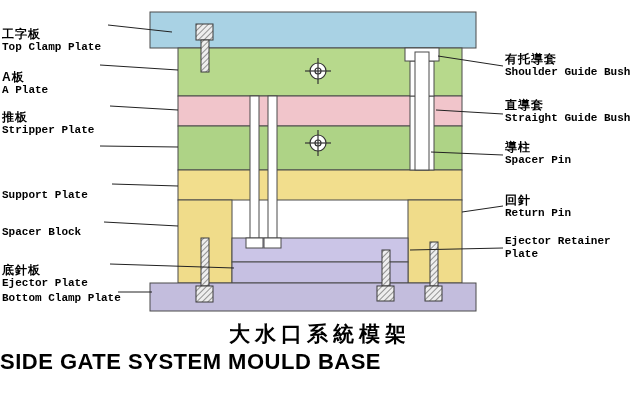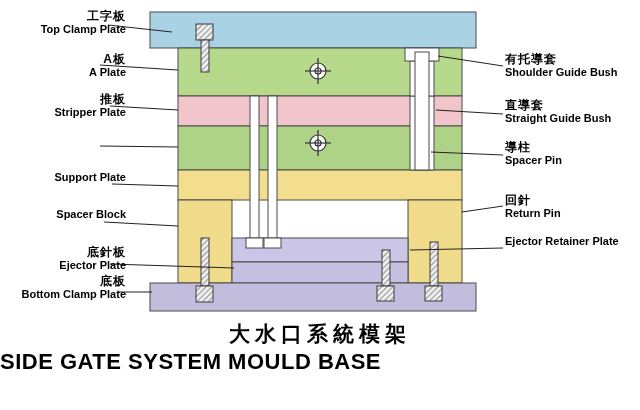--- a/index.html
+++ b/index.html
@@ -8,22 +8,22 @@
     font-family:"Liberation Sans","DejaVu Sans",sans-serif;overflow:hidden;color:#000;
   }
   .diagram-svg{position:absolute;left:0;top:0;width:640px;height:410px;}
   .plate{stroke:#4a4a4a;stroke-width:1;}
   .pin{stroke:#4a4a4a;stroke-width:1;}
   .screw{stroke:#3a3a3a;stroke-width:1;}
   .leader{stroke:#222;stroke-width:1;}
   .sym{stroke:#333;stroke-width:1.2;fill:none;}
   .lbl{position:absolute;line-height:1.18;}
   .lbl .zh{font-size:12px;font-weight:bold;letter-spacing:1px;}
-  .lbl .en{font-size:11px;font-weight:bold;}
-  .lbl-left{left:2px;width:124px;text-align:right;}
+  .lbl .en{font-size:11px;font-weight:bold;font-family:Liberation Mono, monospace;}
+  .lbl-left{left:2px;width:124px;text-align:left;margin-top:18px;}
   .lbl-right{left:505px;width:132px;text-align:left;}
   .title-zh{position:absolute;top:320px;left:0;width:100%;text-align:center;
     font-size:21px;font-weight:bold;letter-spacing:5px;}
   .title-en{position:absolute;top:349px;left:0;width:100%;text-align:left;
     font-size:22px;font-weight:bold;letter-spacing:0.5px;}
 </style>
 </head>
 <body>
 
 <div class="stage">
@@ -120,21 +120,20 @@
     <div class="en">Support Plate</div>
   </div>
   <div class="lbl lbl-left" style="top:208px">
     <div class="en">Spacer Block</div>
   </div>
   <div class="lbl lbl-left" style="top:245px">
     <div class="zh">底針板</div>
     <div class="en">Ejector Plate</div>
   </div>
   <div class="lbl lbl-left" style="top:274px">
-    <div class="zh">底板</div>
     <div class="en">Bottom Clamp Plate</div>
   </div>
 
   <div class="lbl lbl-right" style="top:52px">
     <div class="zh">有托導套</div>
     <div class="en">Shoulder Guide Bush</div>
   </div>
   <div class="lbl lbl-right" style="top:98px">
     <div class="zh">直導套</div>
     <div class="en">Straight Guide Bush</div>

